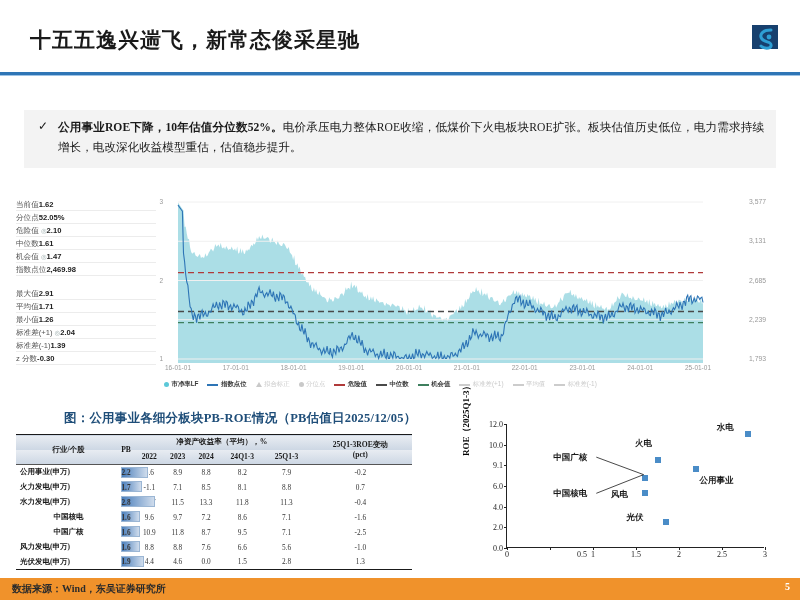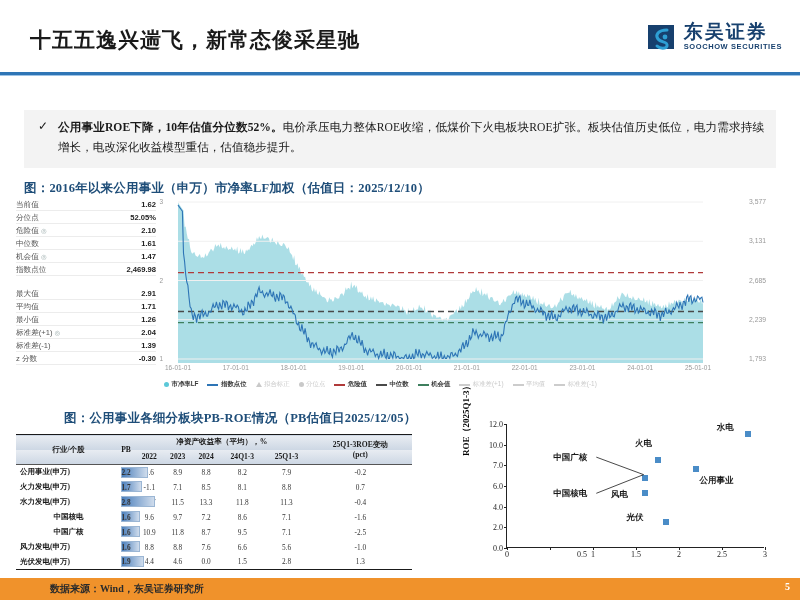--- a/index.html
+++ b/index.html
@@ -53,22 +53,22 @@
     position: absolute; font-size: 12.5px; font-weight: bold; color: #1f4e79;
     letter-spacing: 0.2px;
   }
   #fig1cap { left: 24px; top: 180px; }
   #fig2cap { left: 24px; top: 410px; padding-left: 40px; }
 
   
   .chart1 { position: absolute; left: 16px; top: 198px; width: 768px; height: 196px; }
   .stats { position: absolute; left: 0; top: 0; width: 140px; font-size: 7.6px;
            font-family: "Liberation Sans", sans-serif; color: #333; }
-  .stats .srow { display: flex; justify-content: space-between; height: 13px; line-height: 13px;
-                 border-bottom: 1px solid #ececec; gap: 40px; }
+  .stats .srow { display: flex; justify-content: flex-start; height: 13px; line-height: 13px;
+                 border-bottom: 1px solid #ececec; }
   .stats .srow .k { color: #555; }
   .stats .srow .v { font-weight: bold; color: #222; }
   .stats .gap { height: 11px; }
   .gear { font-size: 6.5px; color: #9aa; }
 
   .plotbox { position: absolute; left: 148px; top: 0; width: 580px; height: 165px; }
   .yleft { position: absolute; left: 140px; top: 0; width: 8px; height: 165px; font-size: 6.5px;
            color: #999; font-family: "Liberation Sans", sans-serif; }
   .yleft span { position: absolute; right: 1px; }
   .yright { position: absolute; left: 731px; top: 0; width: 50px; height: 165px; font-size: 6.8px;
@@ -121,58 +121,53 @@
               font-family: "Liberation Serif", serif; transform: translateY(-50%); padding-right: 4px; }
   .sc-ytickmark { position: absolute; right: 100%; width: 3px; height: 1px; background: #222; }
   .sc-xtick { position: absolute; top: 100%; font-size: 8px; color: #222;
               font-family: "Liberation Serif", serif; transform: translateX(-50%); padding-top: 3px; }
   .sc-xtickmark { position: absolute; top: 100%; width: 1px; height: 3px; background: #222; }
   .sc-ann { position: absolute; font-size: 8.5px; font-weight: bold; color: #1a1a1a;
             font-family: "Liberation Serif", serif; white-space: nowrap; }
 
   
   .footer { position: absolute; left: 0; bottom: 0; width: 800px; height: 22px; background: #f0922b; }
-  .footer-txt { position: absolute; left: 12px; top: 4px; font-size: 10px; font-weight: bold; color: #2b2b2b; margin-left: 38px; }
+  .footer-txt { position: absolute; left: 12px; top: 4px; font-size: 10px; font-weight: bold; color: #2b2b2b; }
   .pagenum { position: absolute; right: 10px; top: 3px; font-size: 10px; font-weight: bold; color: #fff; }
 </style>
 </head>
 <body>
 
 <div class="slide">
 
   <div class="hdr">
     <div class="hdr-title">十五五逸兴遄飞，新常态俊采星驰</div>
     <div class="logo-wrap">
       <span class="logo-mark">
         <svg width="30" height="30" viewBox="0 0 30 30">
           <rect x="0" y="3" width="26" height="24" fill="#17406e"></rect>
           <path d="M19 8 C10 8, 7 13, 10 17 C13 21, 20 19, 19 24 C18 27, 12 27, 9 24" stroke="#2e9fd4" stroke-width="3" fill="none" stroke-linecap="round"></path>
           <circle cx="17" cy="15" r="2.4" fill="#2e9fd4"></circle>
         </svg>
       </span>
-      <span style="display:flex;flex-direction:column;">
-        <span class="logo-txt-zh">东吴证券</span>
-        <span class="logo-txt-en">SOOCHOW SECURITIES</span>
-      </span>
     </div>
     <div class="hdr-rule"></div>
     <div class="hdr-rule2"></div>
   </div>
 
 
   <div class="bodybox">
     <div class="bullet-row">
       <span class="check">✓</span>
       <div class="para">
         <b>公用事业ROE下降，10年估值分位数52%。</b><span>电价承压电力整体ROE收缩，低煤价下火电板块ROE扩张。板块估值历史低位，电力需求持续增长，电改深化收益模型重估，估值稳步提升。</span>
       </div>
     </div>
   </div>
 
-  <div class="figcap" id="fig1cap">图：2016年以来公用事业（申万）市净率LF加权（估值日：2025/12/10）</div>
 
   <div class="chart1">
 
     <div class="stats">
       <div id="stats-top">
           <div class="srow">
             <span class="k">当前值</span>
             <span class="v">1.62</span>
           </div>
           <div class="srow">
@@ -430,21 +425,21 @@
     <div class="sc-xlab">PB</div>
     <div class="sc-plot" id="sc-plot">
         <span class="sc-ytick" style="top: 124px;">0.0</span>
         <span class="sc-ytickmark" style="top: 124px;"></span>
         <span class="sc-ytick" style="top: 103.333px;">2.0</span>
         <span class="sc-ytickmark" style="top: 103.333px;"></span>
         <span class="sc-ytick" style="top: 82.6667px;">4.0</span>
         <span class="sc-ytickmark" style="top: 82.6667px;"></span>
         <span class="sc-ytick" style="top: 62px;">6.0</span>
         <span class="sc-ytickmark" style="top: 62px;"></span>
-        <span class="sc-ytick" style="top: 41.3333px;">7.0</span>
+        <span class="sc-ytick" style="top: 41.3333px;">9.1</span>
         <span class="sc-ytickmark" style="top: 41.3333px;"></span>
         <span class="sc-ytick" style="top: 20.6667px;">10.0</span>
         <span class="sc-ytickmark" style="top: 20.6667px;"></span>
         <span class="sc-ytick" style="top: 0px;">12.0</span>
         <span class="sc-ytickmark" style="top: 0px;"></span>
         <span class="sc-xtick" style="left: 0px;">0</span>
         <span class="sc-xtickmark" style="left: 0px;"></span>
         <span class="sc-xtick" style="left: 43px; margin-left: 32px;">0.5</span>
         <span class="sc-xtickmark" style="left: 43px;"></span>
         <span class="sc-xtick" style="left: 86px;">1</span>

